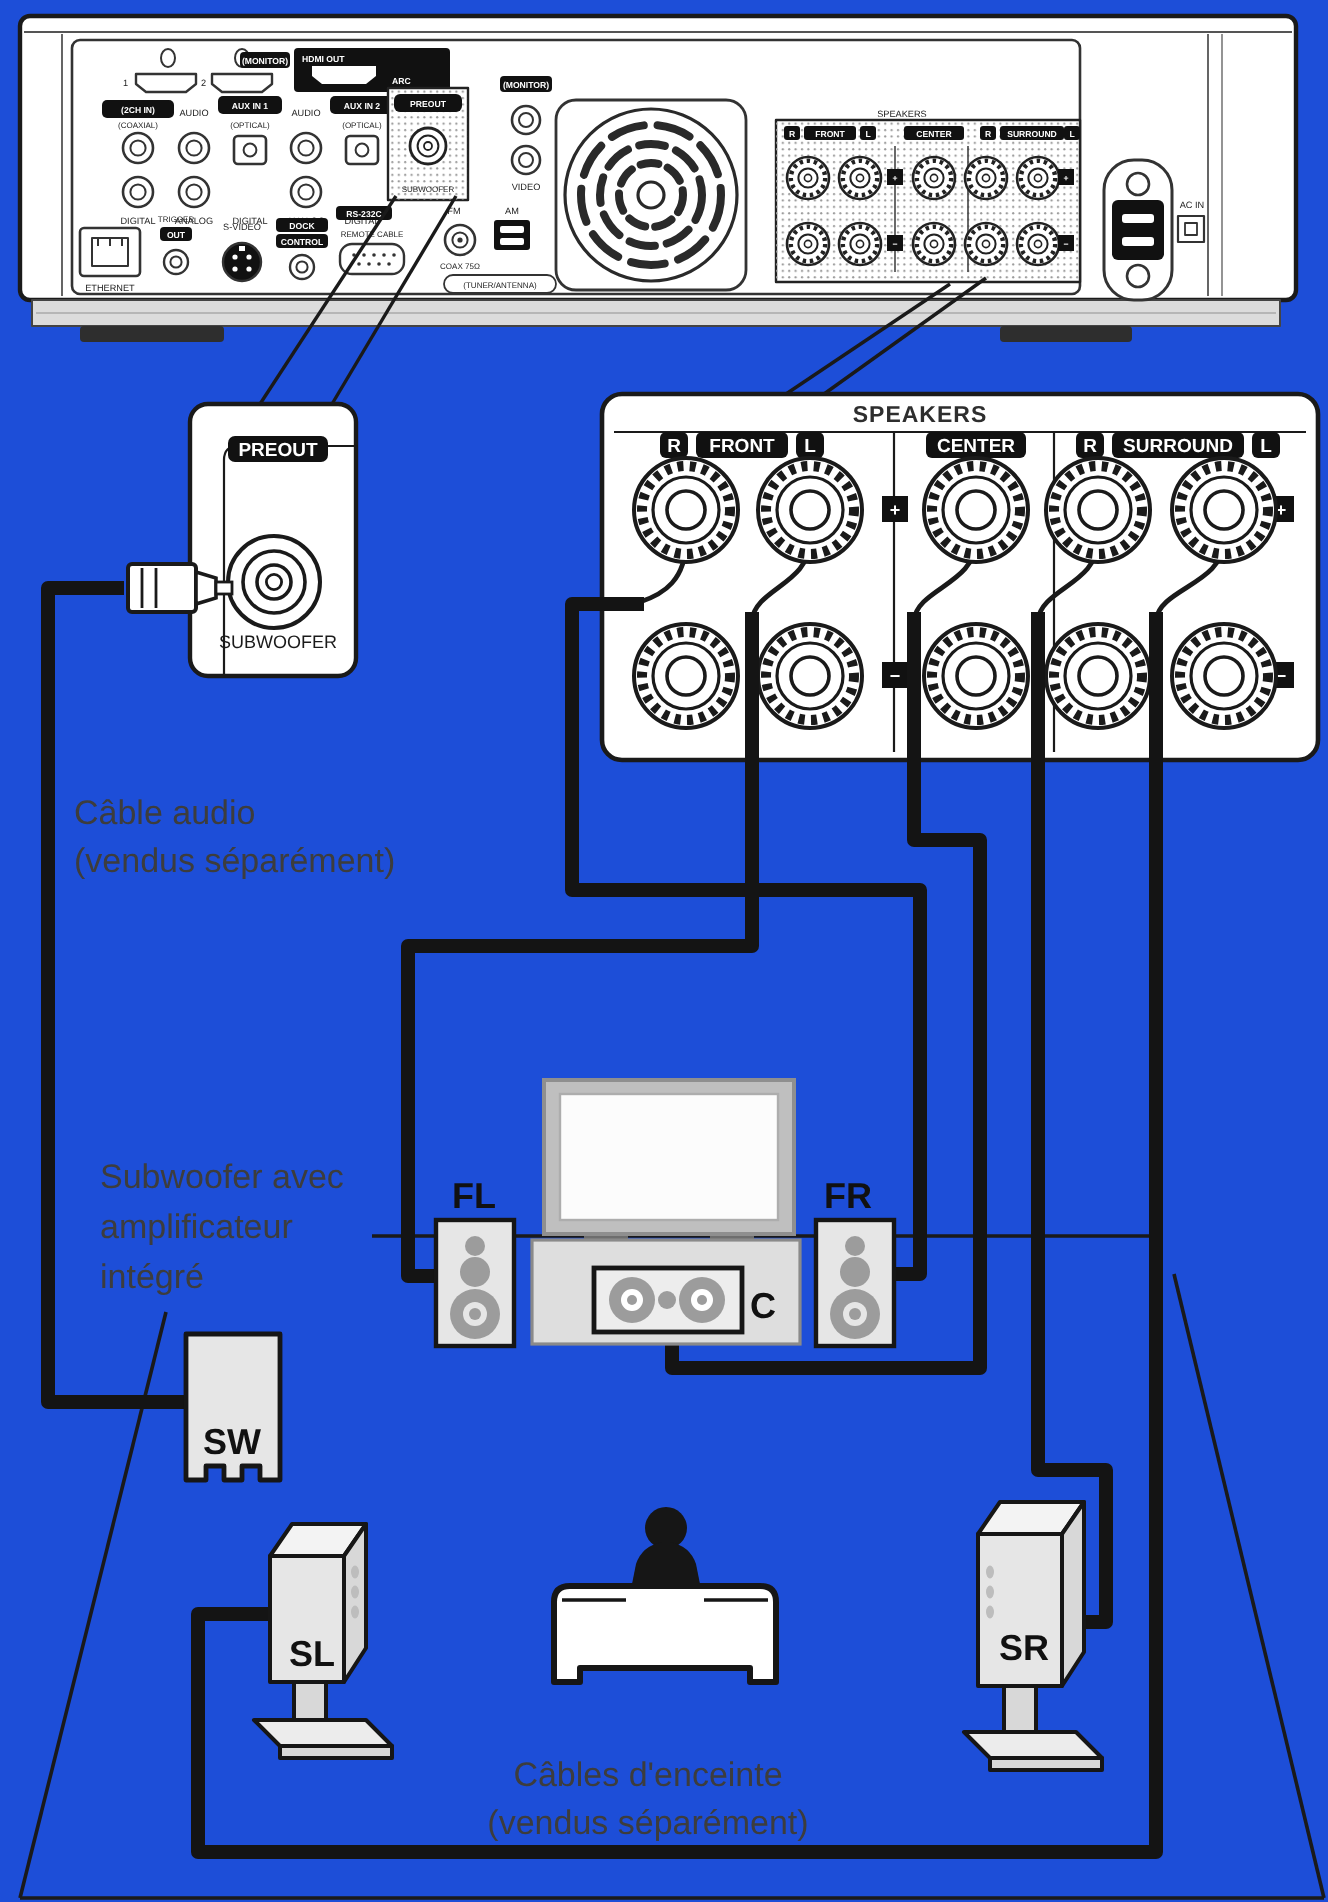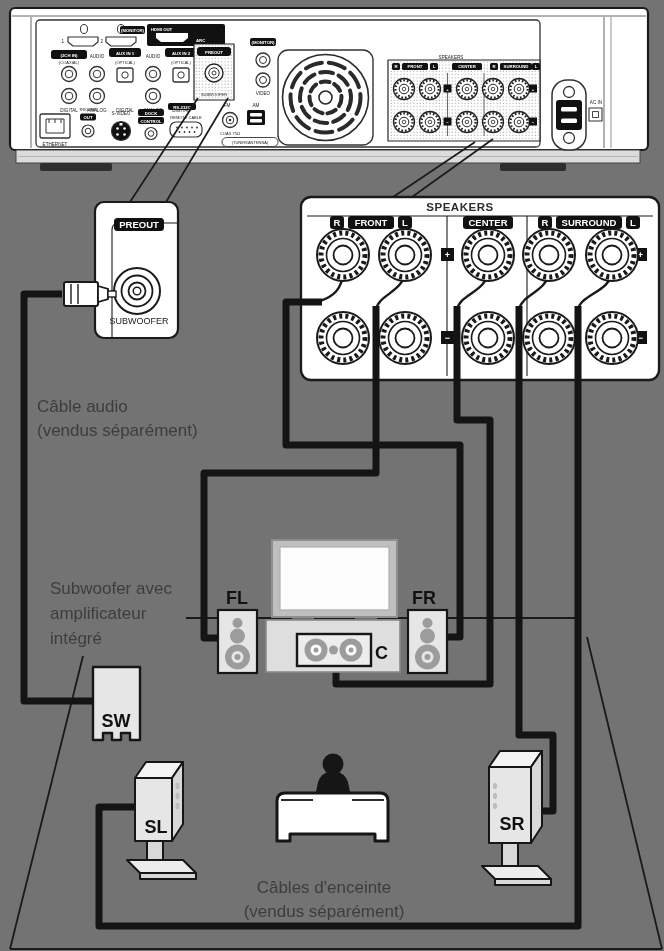--- a/index.html
+++ b/index.html
@@ -1,16 +1,16 @@
 <!DOCTYPE html>
 <html><head>
 <meta charset="utf-8">
 <style>
   html,body{margin:0;padding:0;background:#fff;}
-  .page{width:664px;height:951px;position:relative;background:#737373;font-family:"Liberation Sans",sans-serif;}
+  .page{width:664px;height:951px;position:relative;background:#1d4ed8;font-family:"Liberation Sans",sans-serif;}
   svg{display:block;}
   text{font-family:"Liberation Sans",sans-serif;}
   .cap{font-size:17px;fill:#3d3d3d;}
   .scene-lbl{font-size:18px;font-weight:bold;fill:#111;}
   .panel-title{font-size:11.5px;font-weight:bold;fill:#2e2e2e;letter-spacing:.5px;}
   .badge-txt{font-size:9.5px;font-weight:bold;fill:#fff;}
   .pm-txt{font-size:9px;font-weight:bold;fill:#fff;}
   .callout-lbl{font-size:9px;fill:#1a1a1a;}
   .tiny{font-size:4.6px;fill:#222;}
   .tiny-w{font-size:4.3px;fill:#fff;font-weight:bold;}

